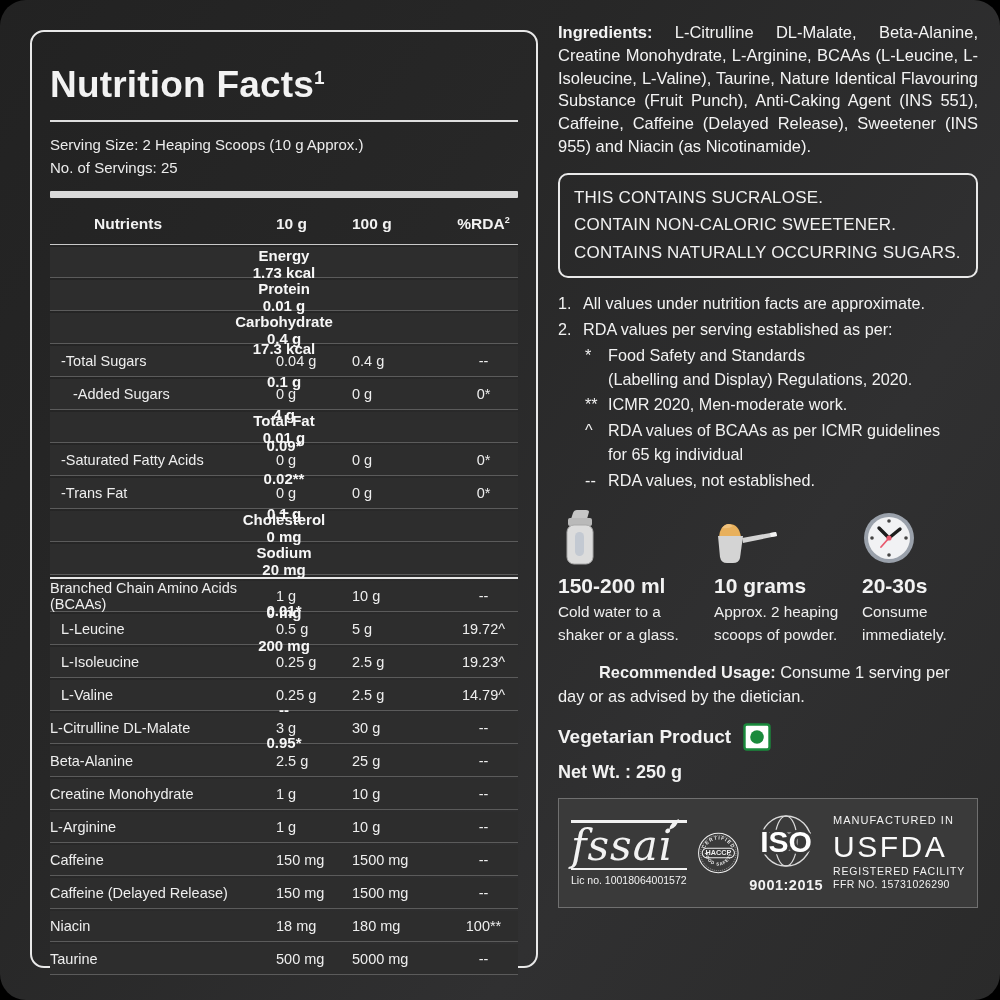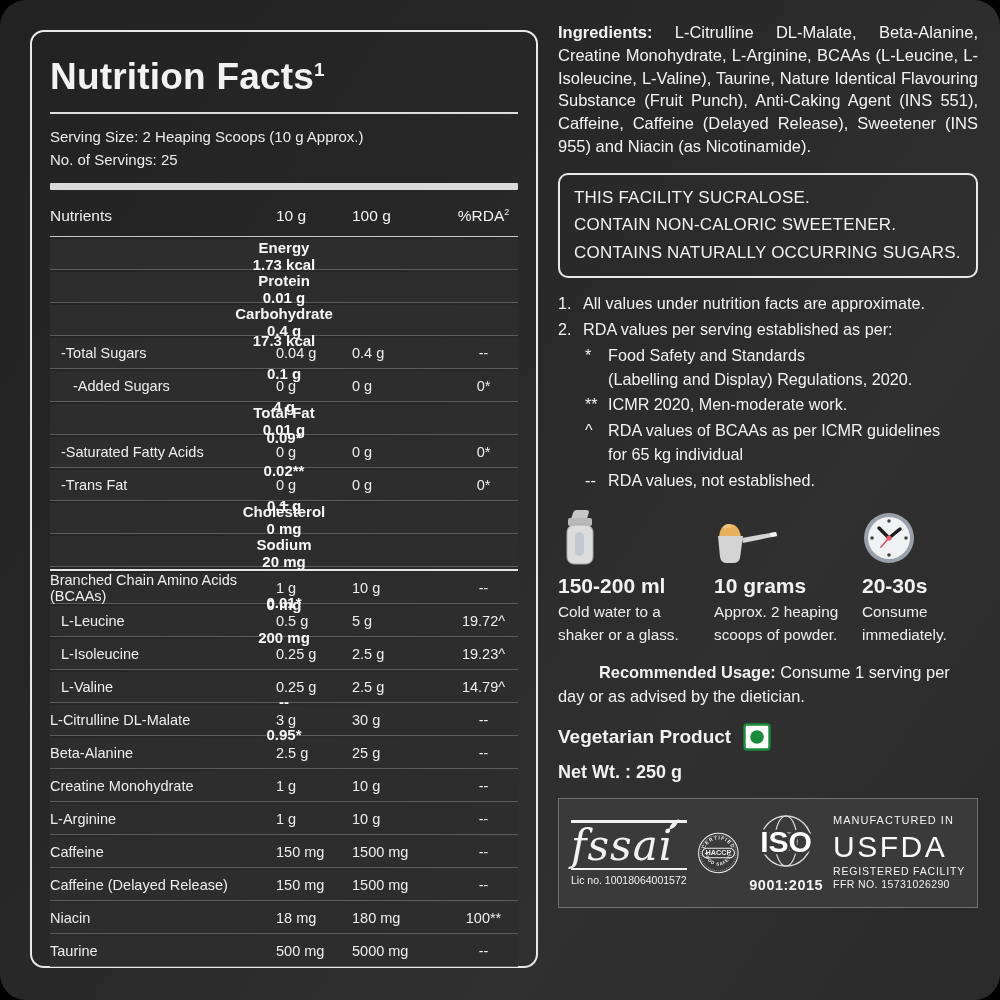--- a/index.html
+++ b/index.html
@@ -7,26 +7,26 @@
   .label {
     position:relative; width:1000px; height:1000px; border-radius:26px; overflow:hidden;
     background:linear-gradient(125deg,#222 0%,#272727 35%,#303031 70%,#2a2a2a 100%);
     color:#f2f2f2;
   }
   
   .panel {
     position:absolute; left:30px; top:30px; width:508px; height:938px;
     border:2px solid #e9e9e9; border-radius:14px; padding:12px 18px 10px 18px;
   }
-  .panel-title { font-size:37px; font-weight:bold; letter-spacing:.2px; margin-top:12px; }
+  .panel-title { font-size:37px; font-weight:bold; letter-spacing:.2px; margin-top:20px; }
   .panel-title sup { font-size:19px; }
   .title-divider { height:2px; background:#dedede; margin:14px 0 11px 0; }
   .serving-line { font-size:15px; line-height:1.55; color:#ececec; }
   .thick-bar { height:7px; background:#d9d9d9; margin-top:11px; border-radius:1px; }
-  .thead { display:flex; align-items:flex-start; font-weight:normal; font-size:15.5px; padding:17px 0 11px 0; }
+  .thead { display:flex; align-items:flex-start; font-weight:bold; font-size:15.5px; padding:17px 0 11px 0;margin-left:44px; }
   .thead sup{ font-size:9px; }
   .thead-divider { height:1px; background:#c9c9c9; margin-bottom:1px; }
   .tcell.c0 { flex:1 1 auto; text-align:left; }
   .tcell.c1 { flex:0 0 76px; text-align:left; }
   .tcell.c2 { flex:0 0 97px; text-align:left; }
   .tcell.c3 { flex:0 0 69px; text-align:center; }
   .trow {
     display:flex; align-items:center; height:31px; margin-top:2px;
     background:#2d2d2d; border-bottom:1px solid #5b5b5b;
     font-size:14.5px; color:#eeeeee;
@@ -238,21 +238,21 @@
           <div class="tcell c3">--</div>
         </div>
       </div>
   </div>
 
   <div class="right">
 
     <p class="ingredients"><b>Ingredients:</b> <span>L-Citrulline DL-Malate, Beta-Alanine, Creatine Monohydrate, L-Arginine, BCAAs (L-Leucine, L-Isoleucine, L-Valine), Taurine, Nature Identical Flavouring Substance (Fruit Punch), Anti-Caking Agent (INS 551), Caffeine, Caffeine (Delayed Release), Sweetener (INS 955) and Niacin (as Nicotinamide).</span></p>
 
     <div class="contains-box">
-      <div>THIS FACILITY SUCRALOSE.</div>
+      <div>THIS CONTAINS SUCRALOSE.</div>
       <div>CONTAIN NON-CALORIC SWEETENER.</div>
       <div>CONTAINS NATURALLY OCCURRING SUGARS.</div>
     </div>
 
     <div class="notes">
       <div class="note-row">
         <span class="note-marker">1.</span>
         <span class="note-lines">
             <span>All values under nutrition facts are approximate.</span>
           </span>

